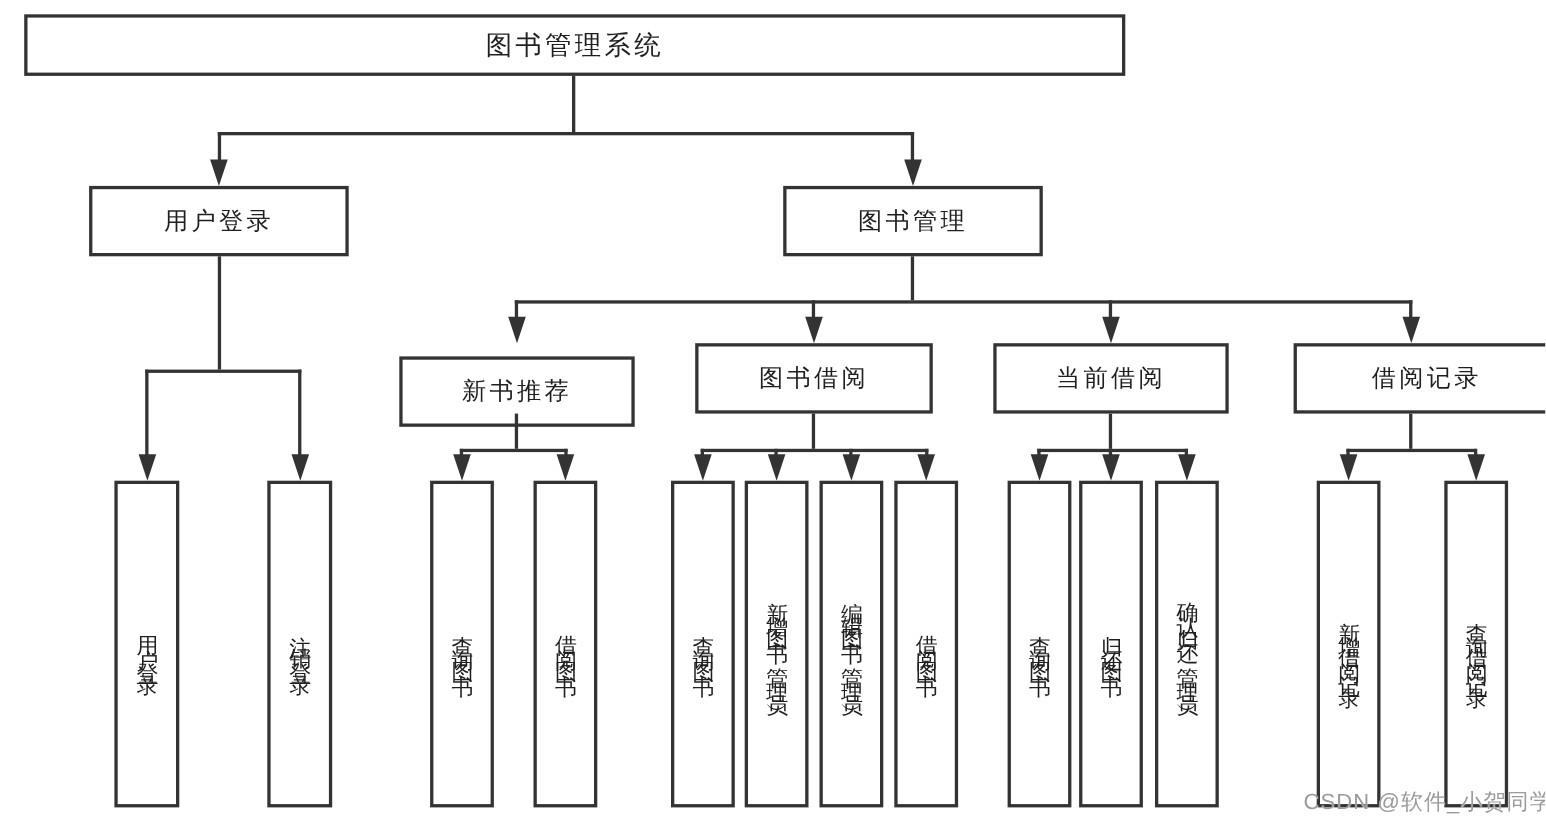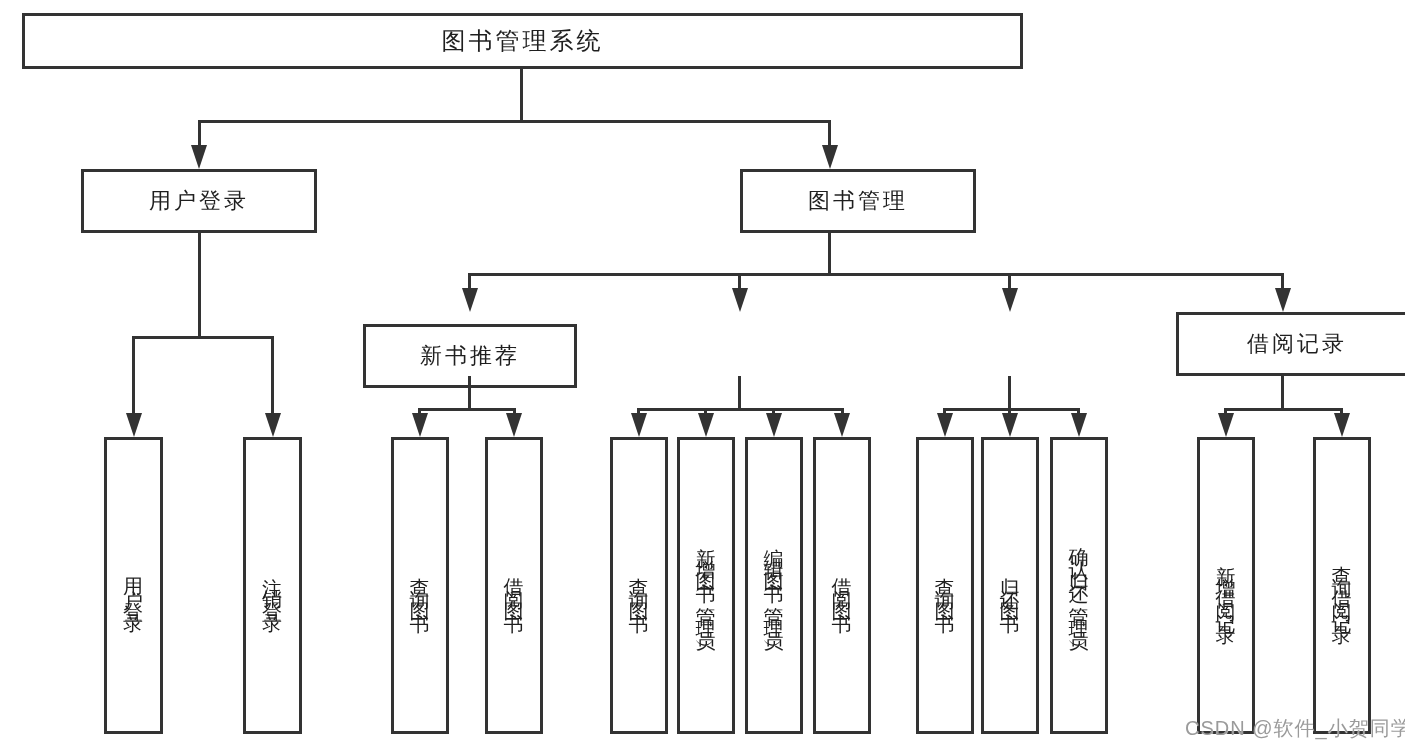--- a/index.html
+++ b/index.html
@@ -41,21 +41,21 @@
   <div class="line" style="left:520px;top:69px;width:3px;height:51px;"></div>
   <div class="line" style="left:198px;top:120px;width:633px;height:3px;"></div>
   <div class="line" style="left:198px;top:120px;width:3px;height:28px;"></div>
   <div class="arrow" style="left:191px;top:145px;"></div>
   <div class="line" style="left:828px;top:120px;width:3px;height:28px;"></div>
   <div class="arrow" style="left:822px;top:145px;"></div>
 
   <div class="box hbox" style="left:81px;top:169px;width:236px;height:64px;">
     <span>用户登录</span>
   </div>
-  <div class="box hbox" style="left:712px;top:169px;width:236px;height:64px;margin-left:28px;">
+  <div class="box hbox" style="left:712px;top:169px;width:236px;height:64px;">
     <span>图书管理</span>
   </div>
 
   <div class="line" style="left:198px;top:233px;width:3px;height:103px;"></div>
   <div class="line" style="left:132px;top:336px;width:142px;height:3px;"></div>
   <div class="line" style="left:132px;top:336px;width:3px;height:80px;"></div>
   <div class="arrow" style="left:126px;top:413px;"></div>
   <div class="line" style="left:271px;top:336px;width:3px;height:80px;"></div>
   <div class="arrow" style="left:265px;top:413px;"></div>
 
@@ -65,20 +65,26 @@
   <div class="arrow" style="left:462px;top:288px;"></div>
   <div class="line" style="left:738px;top:273px;width:3px;height:20px;"></div>
   <div class="arrow" style="left:732px;top:288px;"></div>
   <div class="line" style="left:1008px;top:273px;width:3px;height:20px;"></div>
   <div class="arrow" style="left:1002px;top:288px;"></div>
   <div class="line" style="left:1281px;top:273px;width:3px;height:20px;"></div>
   <div class="arrow" style="left:1275px;top:288px;"></div>
 
   <div class="box hbox" style="left:363px;top:312px;width:214px;height:64px;margin-top:12px;">
     <span>新书推荐</span>
+  </div>
+  <div class="box hbox" style="left:632px;top:312px;width:216px;height:64px;">
+    <span>图书借阅</span>
+  </div>
+  <div class="box hbox" style="left:903px;top:312px;width:214px;height:64px;">
+    <span>当前借阅</span>
   </div>
   <div class="box hbox" style="left:1176px;top:312px;width:242px;height:64px;">
     <span>借阅记录</span>
   </div>
 
   <div class="line" style="left:468px;top:376px;width:3px;height:32px;"></div>
   <div class="line" style="left:418px;top:408px;width:98px;height:3px;"></div>
   <div class="line" style="left:418px;top:408px;width:3px;height:9px;"></div>
   <div class="arrow" style="left:412px;top:413px;"></div>
   <div class="line" style="left:513px;top:408px;width:3px;height:9px;"></div>

